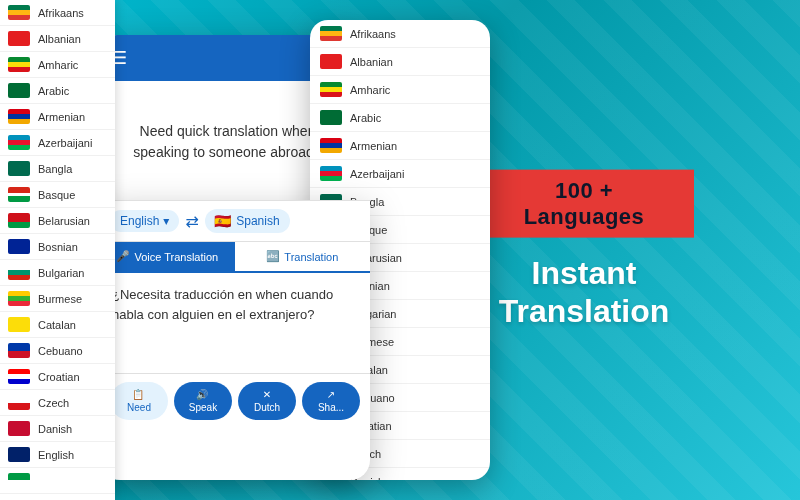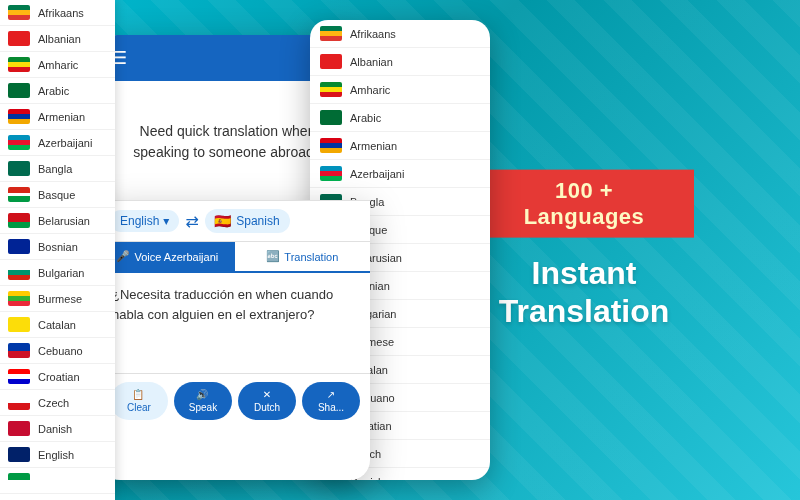--- a/index.html
+++ b/index.html
@@ -40,21 +40,21 @@
       position: absolute;
       right: 30px;
       top: 50%;
       transform: translateY(-50%);
       text-align: center;
       width: 220px;
     }
 
     .badge-100 {
       background: #e53935;
-      color: #fef9c3;
+      color: #0f172a;
       font-size: 22px;
       font-weight: 900;
       padding: 8px 20px;
       border-radius: 0;
       display: inline-block;
       margin-bottom: 16px;
       letter-spacing: 0.5px;
     }
 
     .instant-translation {
@@ -461,36 +461,36 @@
       <span class="swap-icon">⇄</span>
       <button class="lang-pill">
         <span style="font-size:14px;">🇪🇸</span>
         <span>Spanish</span>
       </button>
     </div>
 
     <div class="tabs-row">
       <button class="tab-btn active">
         <span>🎤</span>
-        <span>Voice Azerbaijani</span>
+        <span>Voice Translation</span>
       </button>
       <button class="tab-btn">
         <span>🔤</span>
         <span>Translation</span>
       </button>
     </div>
 
     <div class="translation-area">
       <p>¿Necesita traducción en when cuando habla con alguien en el extranjero?</p>
     </div>
 
     <div class="action-buttons">
       <button class="action-btn btn-copy">
         <span>📋</span>
-        <span>Clear</span>
+        <span>Need</span>
       </button>
       <button class="action-btn btn-speak">
         <span>🔊</span>
         <span>Speak</span>
       </button>
       <button class="action-btn btn-clear">
         <span>✕</span>
         <span>Dutch</span>
       </button>
       <button class="action-btn btn-share">

